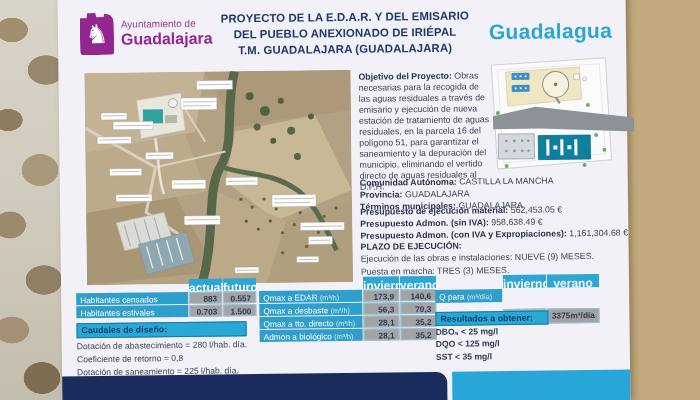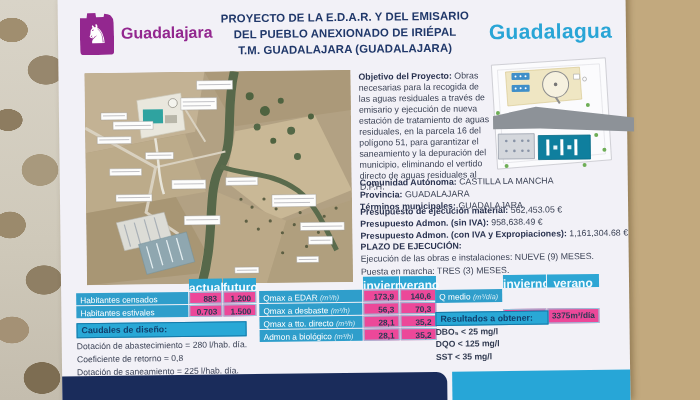--- a/index.html
+++ b/index.html
@@ -48,22 +48,22 @@
   .budget{left:300px;top:211px;width:268px;line-height:1.35;}
   .admin div,.budget div,.plazo div{white-space:nowrap;}
   .plazo{left:300px;top:245px;width:268px;line-height:1.4;}
 
   
   .tbl{display:grid;gap:1px;font-size:8.3px;}
   .th{background:#2da6d4;color:#f4fbff;text-align:center;font-weight:bold;
       padding:2px 0 1px;font-size:12px;}
   .sp{background:transparent;}
   .tl{background:#2f9ecb;color:#ffffff;padding:2px 4px 1px;white-space:nowrap;overflow:hidden;}
-  .tl .unit{opacity:.8;font-size:7.2px;font-style:italic;}
-  .tv{background:#ec4899;border:1px solid #97c6dd;color:#2c3a55;text-align:right;
+  .tl .unit{opacity:.8;font-size:7.2px;}
+  .tv{background:#a3a3a3;border:1px solid #97c6dd;color:#2c3a55;text-align:right;
       padding:1px 4px 0 0;font-weight:bold;}
   .tv.center{text-align:center;padding:1px 0 12px;margin-top:20px;}
   .habitantes{left:15px;top:281px;grid-template-columns:112px 33px 33px;grid-auto-rows:12px;}
   .qmax{left:198px;top:281px;grid-template-columns:103px 36px 36px;grid-auto-rows:12px;}
   .qmedio{left:374px;top:281px;grid-template-columns:67px 43px 52px;grid-auto-rows:13px;}
 
   .bar{background:#29a8d6;border:1px solid #1579a8;color:#11406e;font-weight:bold;
        font-size:8.8px;padding:1px 4px 0;}
   .caudales-bar{left:15px;top:324px;width:160px;height:12px;}
   .caudales-lines{left:15px;top:341px;width:230px;line-height:1.5;white-space:nowrap;font-size:8.6px;}
@@ -84,20 +84,21 @@
 
 <div class="photo">
   <div class="wall-left"></div>
   <div class="wall-right"></div>
 
   <div class="sign">
 
     <div class="abs logo">
       <div class="logo-icon">♞</div>
       <div>
+        <div class="logo-t1">Ayuntamiento de</div>
         <div class="logo-t2">Guadalajara</div>
       </div>
     </div>
     <div class="abs title">
       <div>PROYECTO DE LA E.D.A.R. Y DEL EMISARIO</div>
       <div>DEL PUEBLO ANEXIONADO DE IRIÉPAL</div>
       <div>T.M. GUADALAJARA (GUADALAJARA)</div>
     </div>
     <div class="abs brand">Guadalagua</div>
 
@@ -273,21 +274,21 @@
       <div>Ejecución de las obras e instalaciones: NUEVE (9) MESES.</div>
       <div>Puesta en marcha: TRES (3) MESES.</div>
     </div>
 
     <div class="abs tbl habitantes">
       <div class="sp"></div>
       <div class="th">actual</div>
       <div class="th">futuro</div>
       <div class="tl">Habitantes censados</div>
       <div class="tv">883</div>
-      <div class="tv">1.200</div>
+      <div class="tv">0.557</div>
       <div class="tl">Habitantes estivales</div>
       <div class="tv">0.703</div>
       <div class="tv">1.500</div>
     </div>
 
     <div class="abs bar caudales-bar">Caudales de diseño:</div>
     <div class="abs smalltext caudales-lines">
       <div>Dotación de abastecimiento = 280 l/hab. día.</div>
       <div>Coeficiente de retorno = 0,8</div>
       <div>Dotación de saneamiento = 225 l/hab. día.</div>
@@ -308,21 +309,21 @@
       <div class="tv">35,2</div>
       <div class="tl"><span>Admon a biológico</span> <span class="unit">(m³/h)</span></div>
       <div class="tv">28,1</div>
       <div class="tv">35,2</div>
     </div>
 
     <div class="abs tbl qmedio">
       <div class="sp"></div>
       <div class="th">invierno</div>
       <div class="th">verano</div>
-      <div class="tl"><span>Q medio</span> <span class="unit">(m³/día)</span></div>
+      <div class="tl"><span>Q para</span> <span class="unit">(m³/día)</span></div>
       <div class="tv center">270m³/día</div>
       <div class="tv center">3375m³/día</div>
     </div>
 
     <div class="abs bar resultados-bar">Resultados a obtener:</div>
     <div class="abs resultados-lines">
       <div>DBO₅ &lt; 25 mg/l</div>
       <div>DQO &lt; 125 mg/l</div>
       <div>SST &lt; 35 mg/l</div>
     </div>

